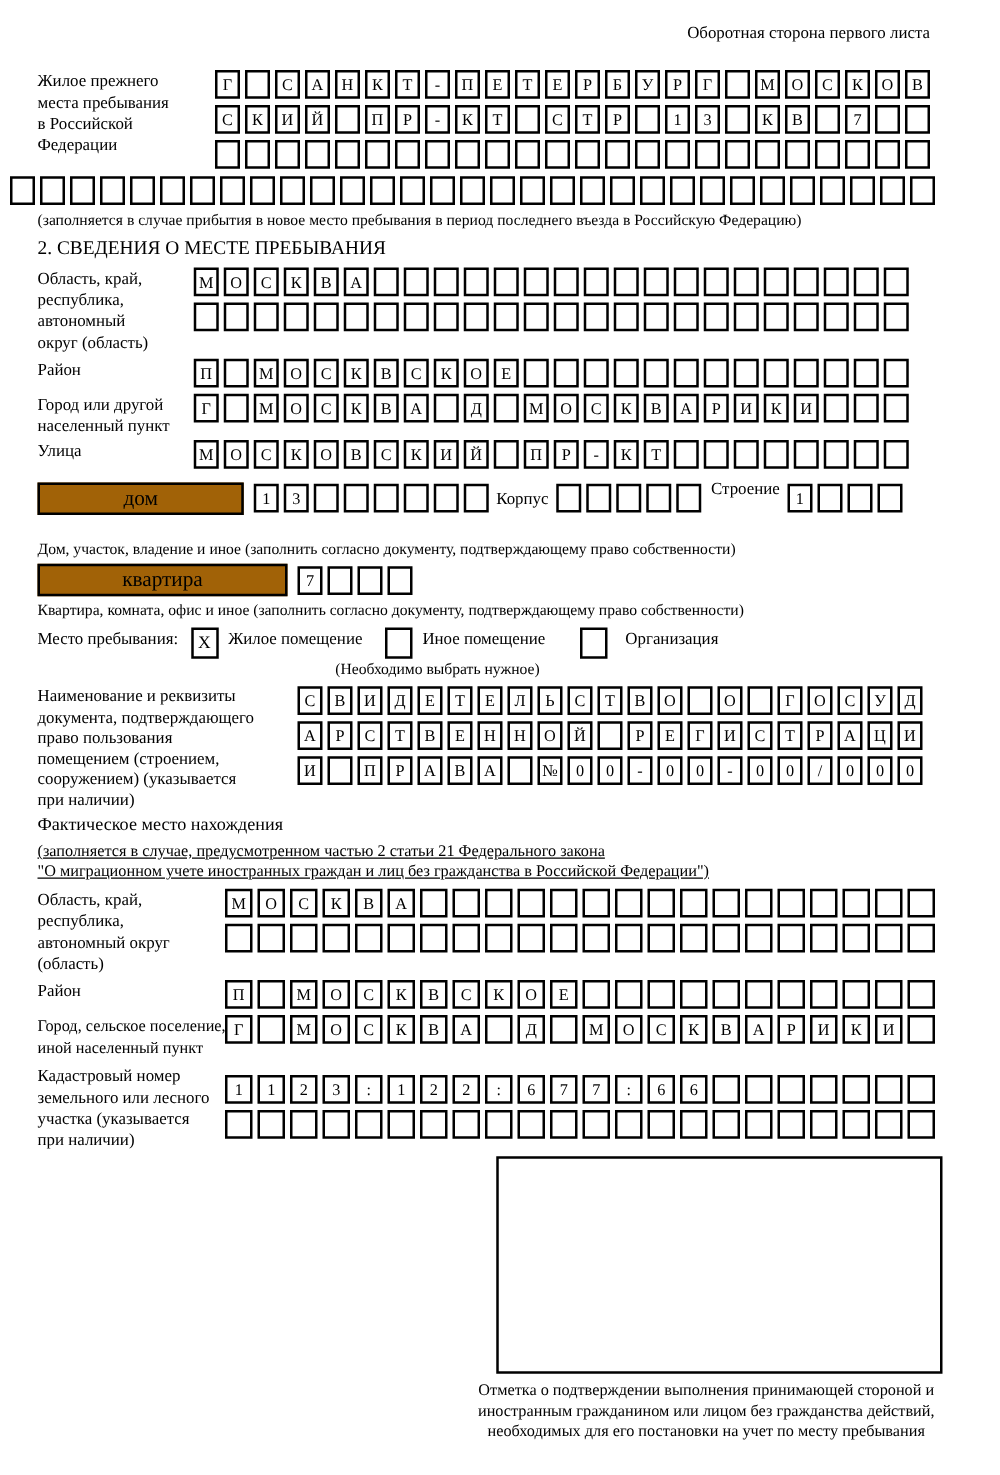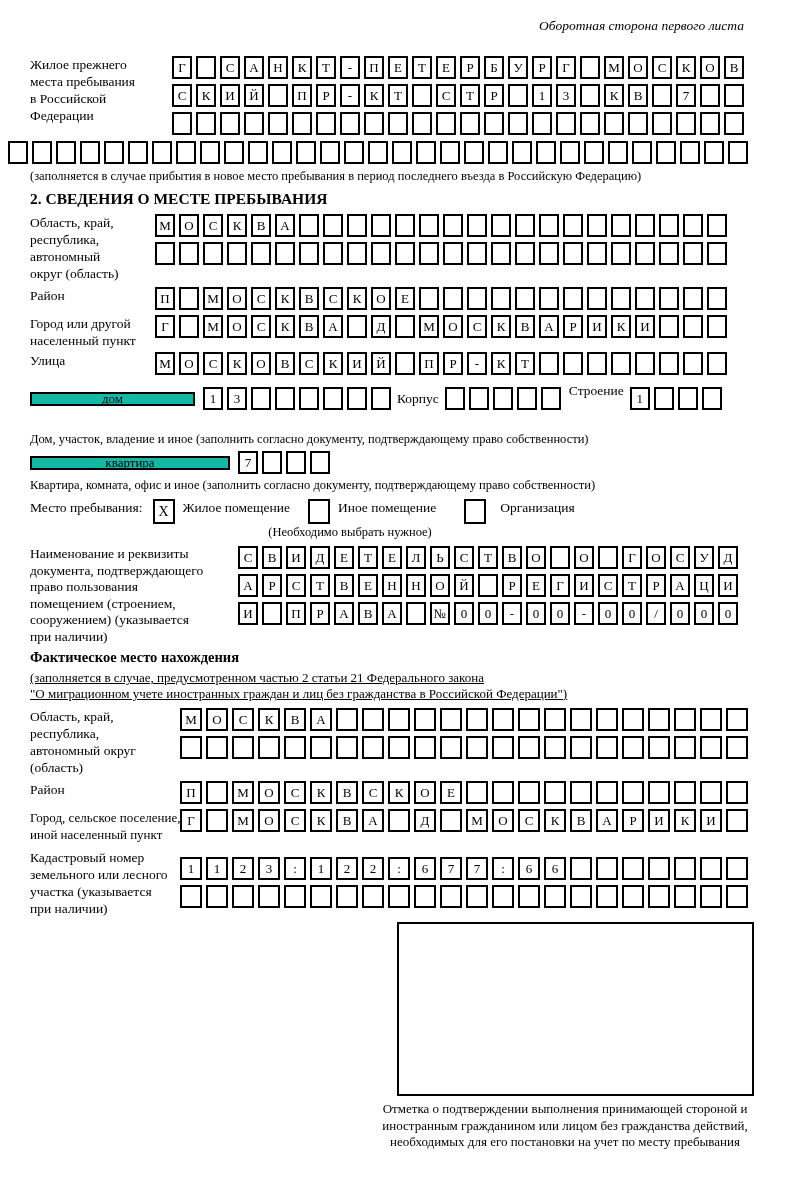--- a/index.html
+++ b/index.html
@@ -1,32 +1,32 @@
 <!DOCTYPE html>
 <html><head>
 <meta charset="utf-8">
 <style>
   html,body{margin:0;padding:0;background:#fff;color:#000;}
   body{font-family:"Liberation Serif","DejaVu Serif",serif;}
   .page{width:800px;height:1180px;box-sizing:border-box;padding:18px 30px 0 30px;overflow:hidden;background:#fff;}
-  .note{text-align:right;padding-right:26px;font-size:13.5px;font-style:italic;}
+  .note{text-align:right;padding-right:26px;font-size:13.5px;}
   .frow{display:flex;align-items:flex-start;}
   .flabel{flex:0 0 auto;font-size:13.5px;line-height:17px;}
   .lw142{width:142px;} .lw125{width:125px;} .lw208{width:208px;line-height:16.5px;} .lw150{width:150px;}
   .cellrows{display:flex;flex-direction:column;gap:5px;}
   .cells{display:flex;flex-wrap:nowrap;}
   .cell{flex:0 0 auto;width:20px;height:23px;border:2px solid #000;box-sizing:border-box;margin-right:4px;
         display:flex;align-items:center;justify-content:center;font-size:13px;line-height:1;background:#fff;}
   .cells-lg .cell{width:22px;}
   .caption{font-size:12.5px;line-height:16px;}
   .center{}
-  .bold{font-weight:bold;}
+  .bold{font-weight:normal;}
   .title2{font-size:15.5px;margin-top:6px;}
   .ftitle{font-size:14.5px;margin-top:4px;}
-  .boxfield{border:2px solid #000;height:14px;box-sizing:border-box;display:flex;align-items:center;justify-content:center;font-size:13px;background:#14b8a6;}
+  .boxfield{border:2px solid #000;height:26px;box-sizing:border-box;display:flex;align-items:center;justify-content:center;font-size:17px;background:#a16207;}
   .chk{flex:0 0 auto;width:22px;height:25px;border:2px solid #000;box-sizing:border-box;display:flex;align-items:center;justify-content:center;font-size:14px;background:#fff;}
   .stamp-wrap{width:410px;margin-left:auto;margin-top:5px;}
   .stamp-box{width:357px;height:174px;border:2px solid #000;box-sizing:border-box;margin-left:auto;margin-right:16px;background:#fff;}
   .stamp-caption{font-size:13px;line-height:16.5px;text-align:center;margin-top:5px;}
   .fcap{font-size:13px;line-height:16px;text-decoration:underline;}
 </style>
 </head>
 <body>
 
 <div class="page">

